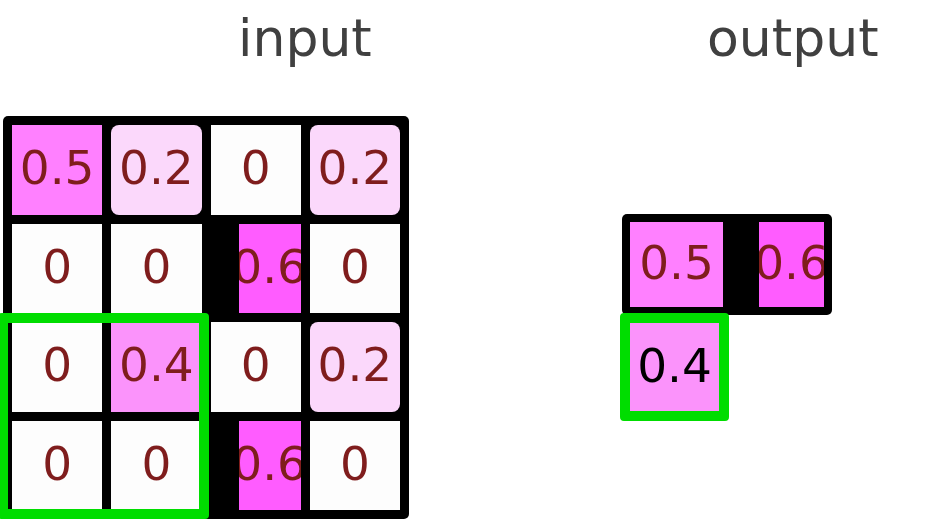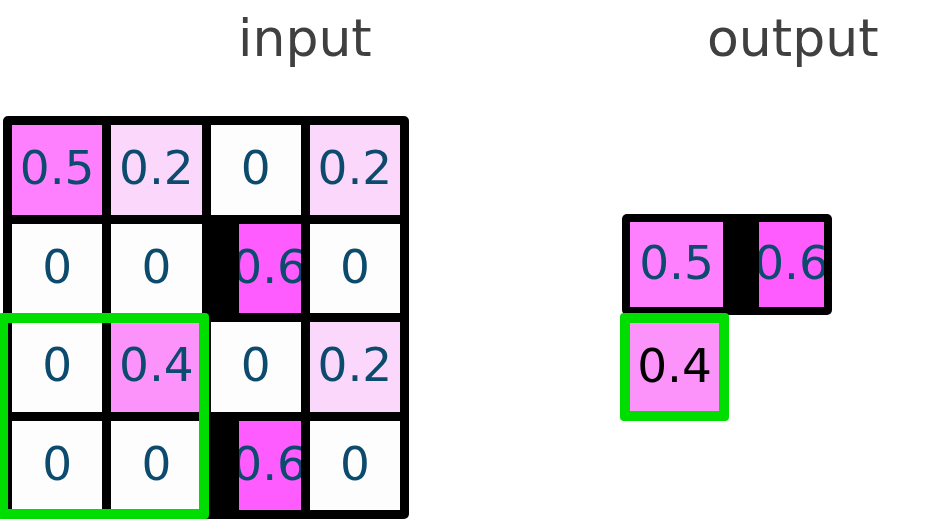--- a/index.html
+++ b/index.html
@@ -53,29 +53,29 @@
     padding: 9px;
     box-sizing: border-box;
   }
   .cell {
     position: relative;
     display: flex;
     align-items: center;
     justify-content: center;
     font-size: 47px;
     line-height: 1;
-    color: #0c4a6e;
+    color: #7f1d1d;
     background: #fdfdfd;
     overflow: hidden;
   }
   .cell span { transform: translateY(-2px); }
 
   
   .v0   { background: #fdfdfd; }
-  .v02  { background: #fbd8fb; }
+  .v02  { background: #fbd8fb; border-radius: 8px; }
   .v04  { background: #fb93fb; }
   .v05  { background: #ff80ff; }
   .v06  { background: #ff5cff; margin-left: 28px; }
 
   
   #output-grid {
     left: 622px;
     top: 214px;
     width: 210px;
     height: 101px;

